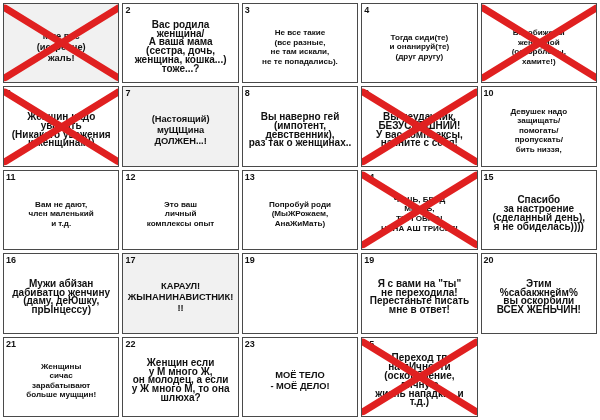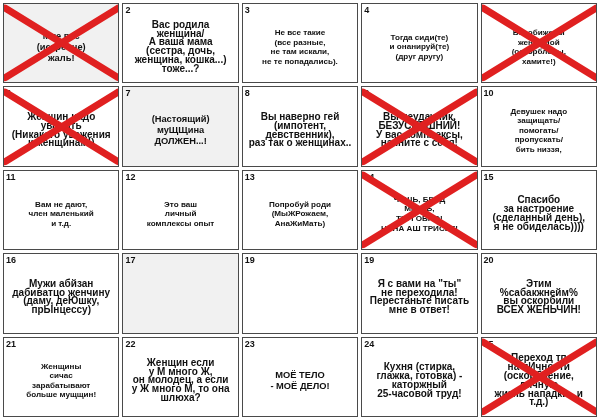--- a/index.html
+++ b/index.html
@@ -198,20 +198,22 @@
     </div>
     <div class="cell">
       <span class="num">16</span>
       <div class="txt small">Мужи абйзан
 дабиватцо женчину
 (даму, деЮшку,
 прЫнцессу)</div>
     </div>
     <div class="cell alt">
       <span class="num">17</span>
+      <div class="txt big">КАРАУЛ!
+ЖЫНАНИНАВИСТНИК!!!</div>
     </div>
     <div class="cell">
       <span class="num">19</span>
     </div>
     <div class="cell">
       <span class="num">19</span>
       <div class="txt small">Я с вами на "ты"
 не переходила!
 Перестаньте писать
 мне в ответ!</div>
@@ -234,27 +236,20 @@
       <span class="num">22</span>
       <div class="txt small">Женщин если
 у М много Ж,
 он молодец, а если
 у Ж много М, то она шлюха?</div>
     </div>
     <div class="cell">
       <span class="num">23</span>
       <div class="txt big">МОЁ ТЕЛО
 - МОЁ ДЕЛО!</div>
-    </div>
-    <div class="cell">
-      <span class="num">24</span>
-      <div class="txt small">Кухня (стирка,
-глажка, готовка) -
-каторжный
-25-часовой труд!</div>
     </div>
     <div class="cell">
       <span class="num">25</span>
       <div class="txt small">Переход тп
 на лИчности
 (оскорбление,
 личную
 жизнь нападки.. и т.д.)</div>
       <div class="cross">
         <svg viewBox="0 0 100 100" preserveAspectRatio="none">

